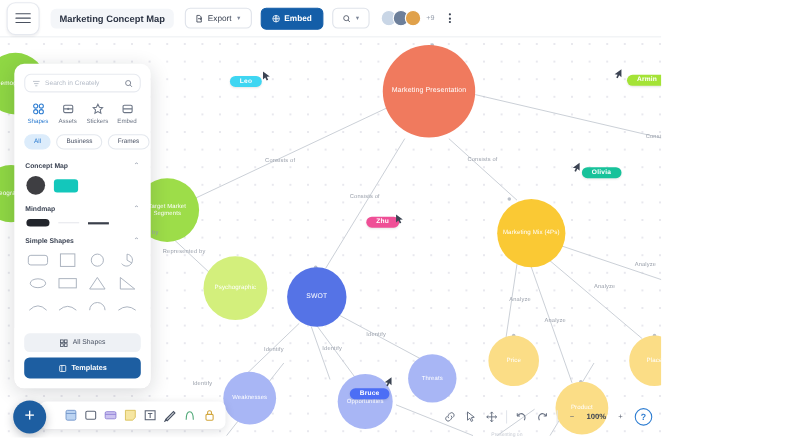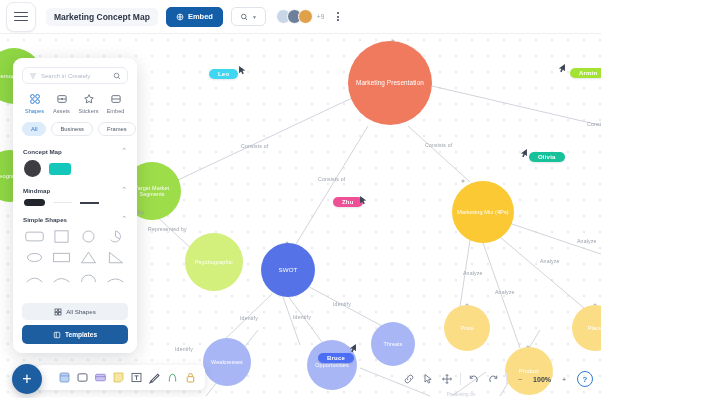--- a/index.html
+++ b/index.html
@@ -356,20 +356,29 @@
   </div>
 
   <div id="topbar">
     <div id="menu-btn">
       <i></i>
         <i></i>
         <i></i>
     </div>
     <div id="doc-title">Marketing Concept Map</div>
 
+    <div class="tb-btn" id="export-btn">
+      <svg class="tiny-icon" viewBox="0 0 16 16" fill="none" stroke="#3b4353" stroke-width="1.5">
+        <path d="M4 2 H9 L12 5 V14 H4 Z"></path>
+          <path d="M6 8 H12"></path>
+          <path d="M10 6 L12 8 L10 10"></path>
+      </svg>
+      <span>Export</span>
+      <span class="caret">▼</span>
+    </div>
 
     <div class="tb-btn" id="share-btn">
       <svg class="tiny-icon" viewBox="0 0 16 16" fill="none" stroke="#ffffff" stroke-width="1.4">
         <circle cx="8" cy="8" r="6"></circle>
           <path d="M2 8h12M8 2c2 2.4 2 9.6 0 12M8 2C6 4.4 6 11.6 8 14"></path>
       </svg>
       <span>Embed</span>
     </div>
 
     <div class="tb-btn" id="present-btn">

